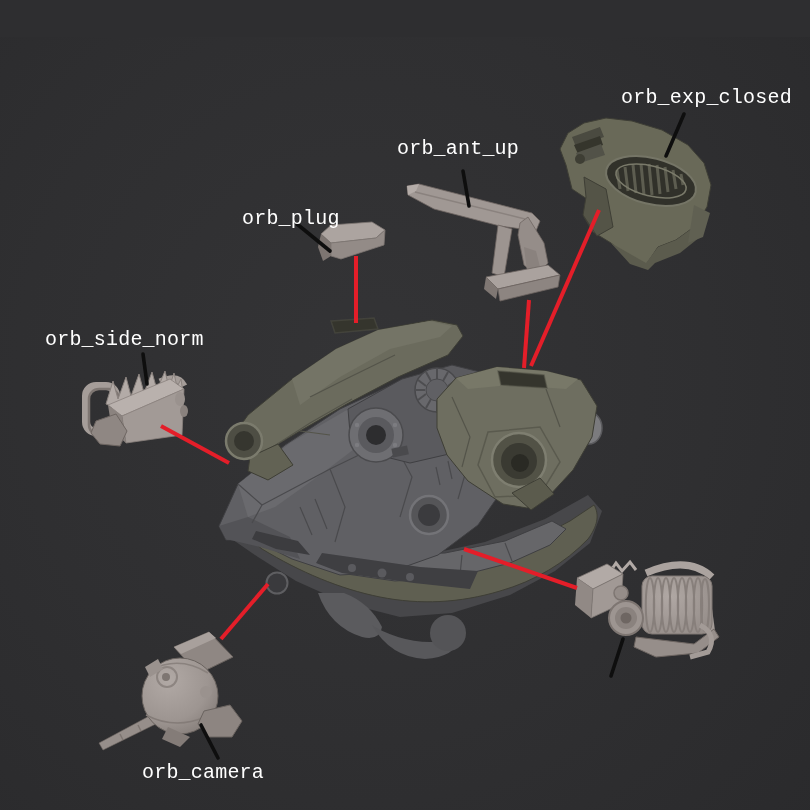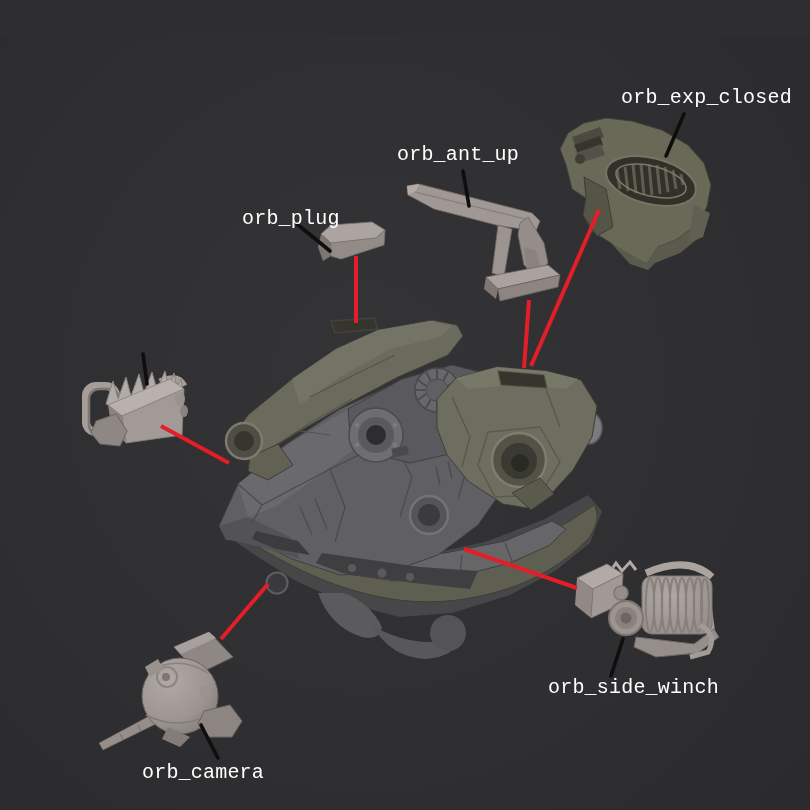--- a/index.html
+++ b/index.html
@@ -233,17 +233,17 @@
       <line class="leader-line" x1="684" y1="77" x2="666" y2="119"></line>
       <line class="leader-line" x1="463" y1="134" x2="469" y2="169"></line>
       <line class="leader-line" x1="297" y1="187" x2="330" y2="214"></line>
       <line class="leader-line" x1="143" y1="317" x2="147" y2="347"></line>
       <line class="leader-line" x1="218" y1="721" x2="201" y2="688"></line>
       <line class="leader-line" x1="611" y1="639" x2="623" y2="602"></line>
     </g>
   </svg>
 
   <div class="part-label" style="left:621px;top:49px;">orb_exp_closed</div>
-  <div class="part-label" style="left:397px;top:106px;">orb_ant_up</div>
+  <div class="part-label" style="left:397px;top:100px;">orb_ant_up</div>
   <div class="part-label" style="left:242px;top:170px;">orb_plug</div>
+  <div class="part-label" style="left:45px;top:291px;">orb_side_norm</div>
   <div class="part-label" style="left:142px;top:724px;">orb_camera</div>
-  <div class="part-label" style="left:548px;top:639px;">orb_side_winch</div>
 </div>
 
 </body></html>

